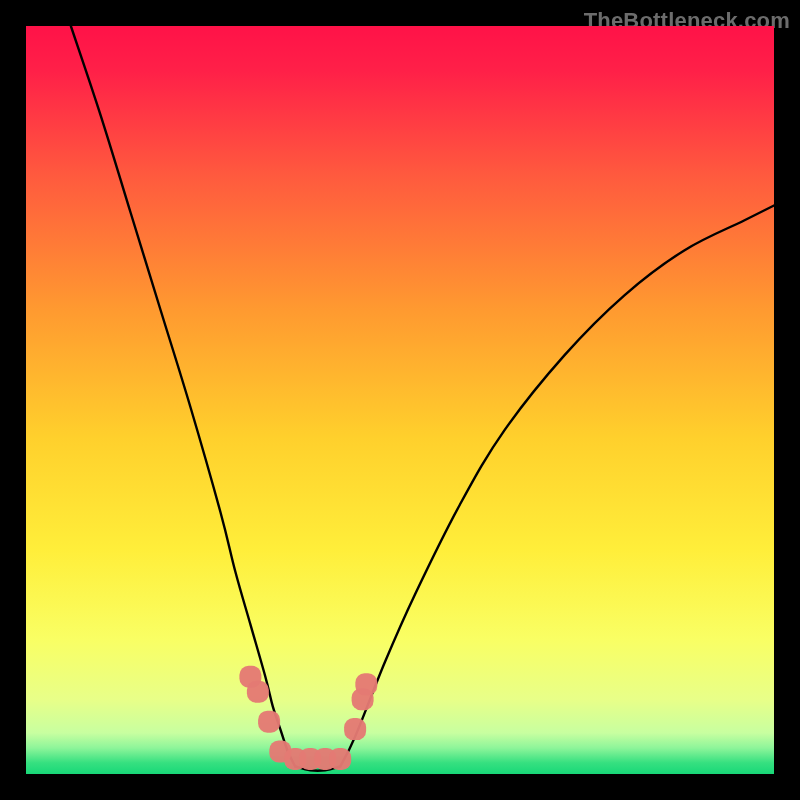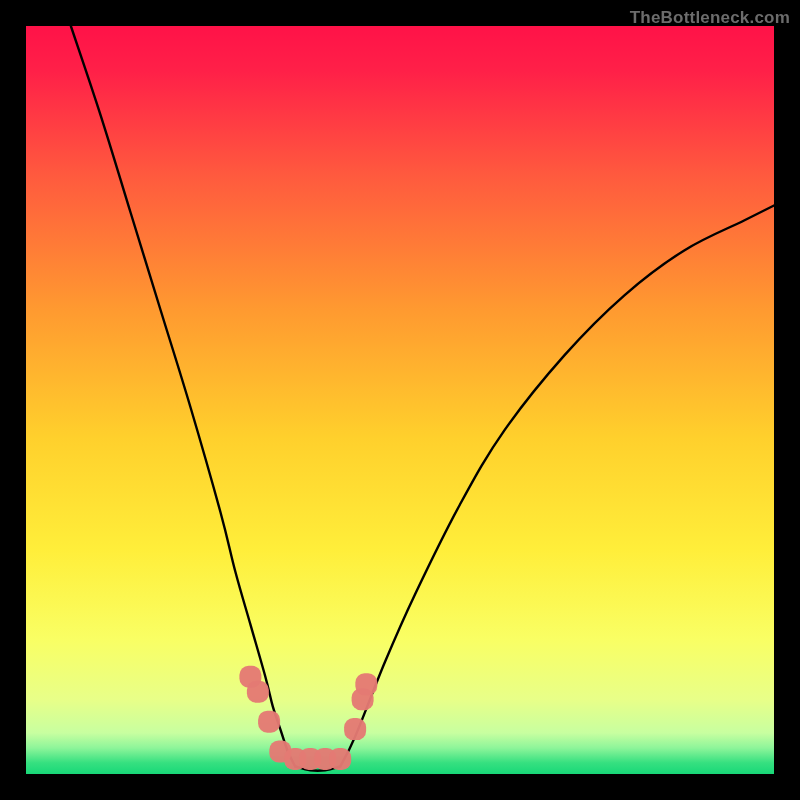--- a/index.html
+++ b/index.html
@@ -21,21 +21,21 @@
     top: 26px;
     width: 748px;
     height: 748px;
     overflow: hidden;
   }
   .watermark {
     position: absolute;
     top: 8px;
     right: 10px;
     font-family: Arial, Helvetica, sans-serif;
-    font-size: 17px;
+    font-size: 22px;
     font-weight: 600;
     color: #6c6c6c;
     letter-spacing: 0.2px;
     pointer-events: none;
   }
 </style>
 </head>
 <body>
 
 <div class="frame">

